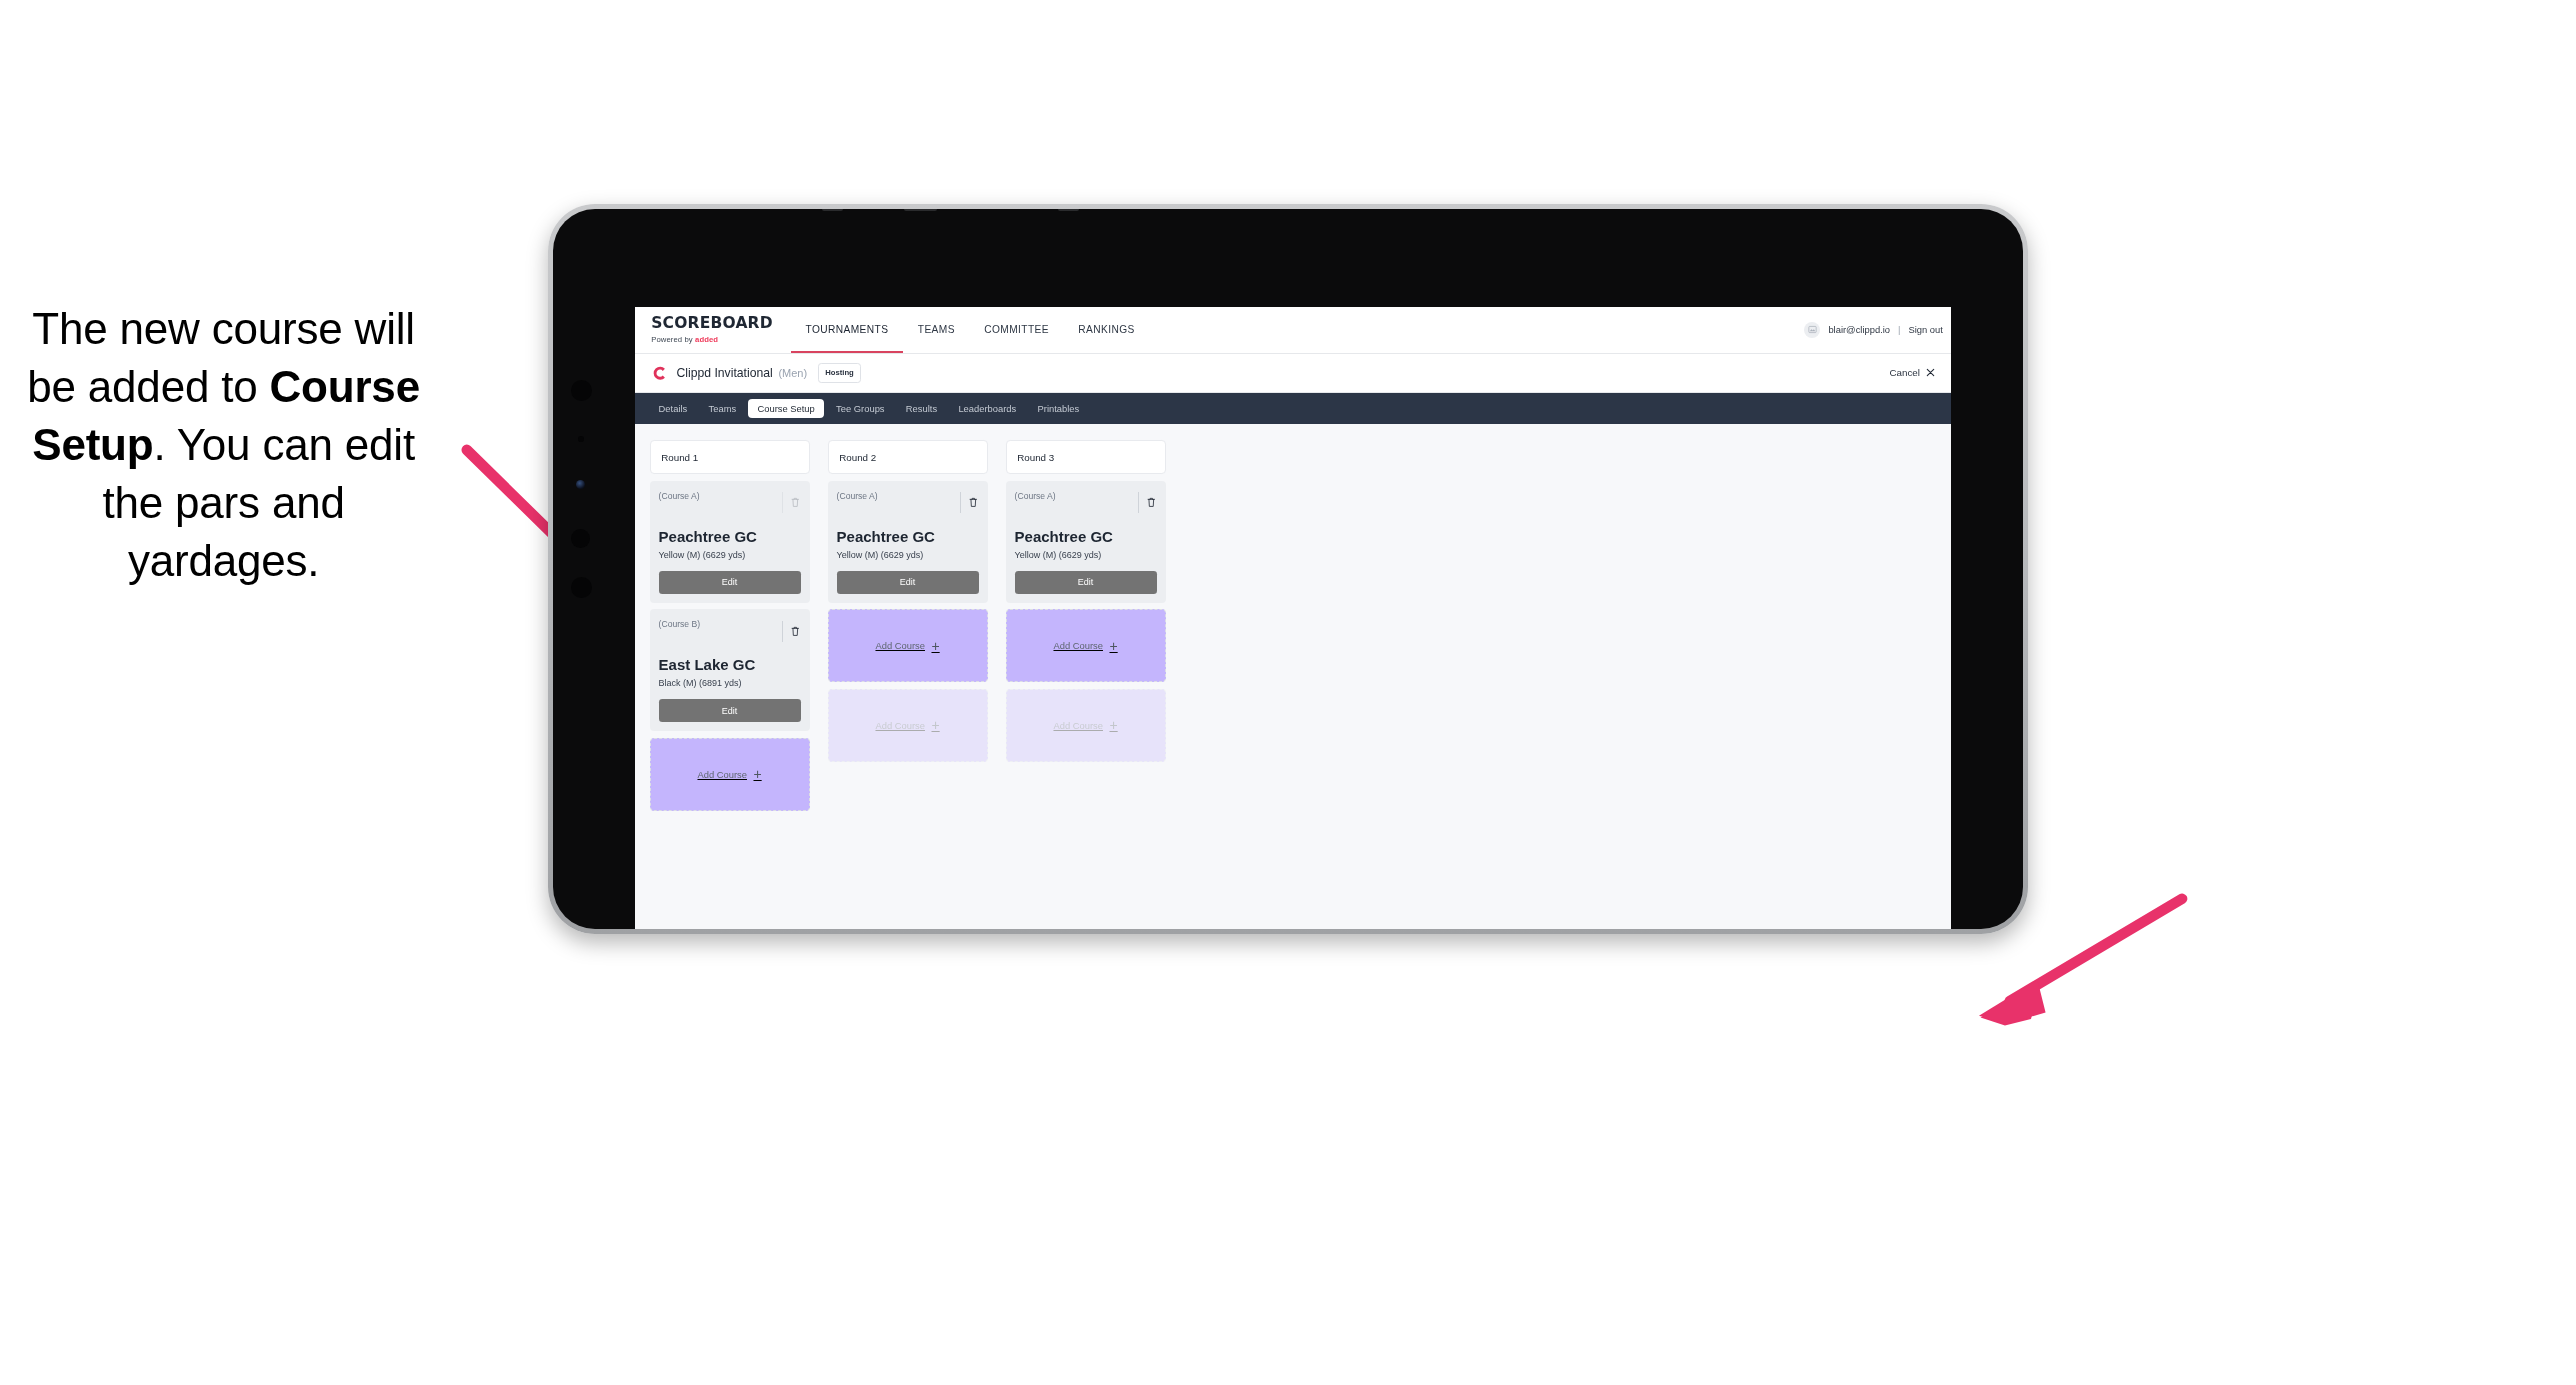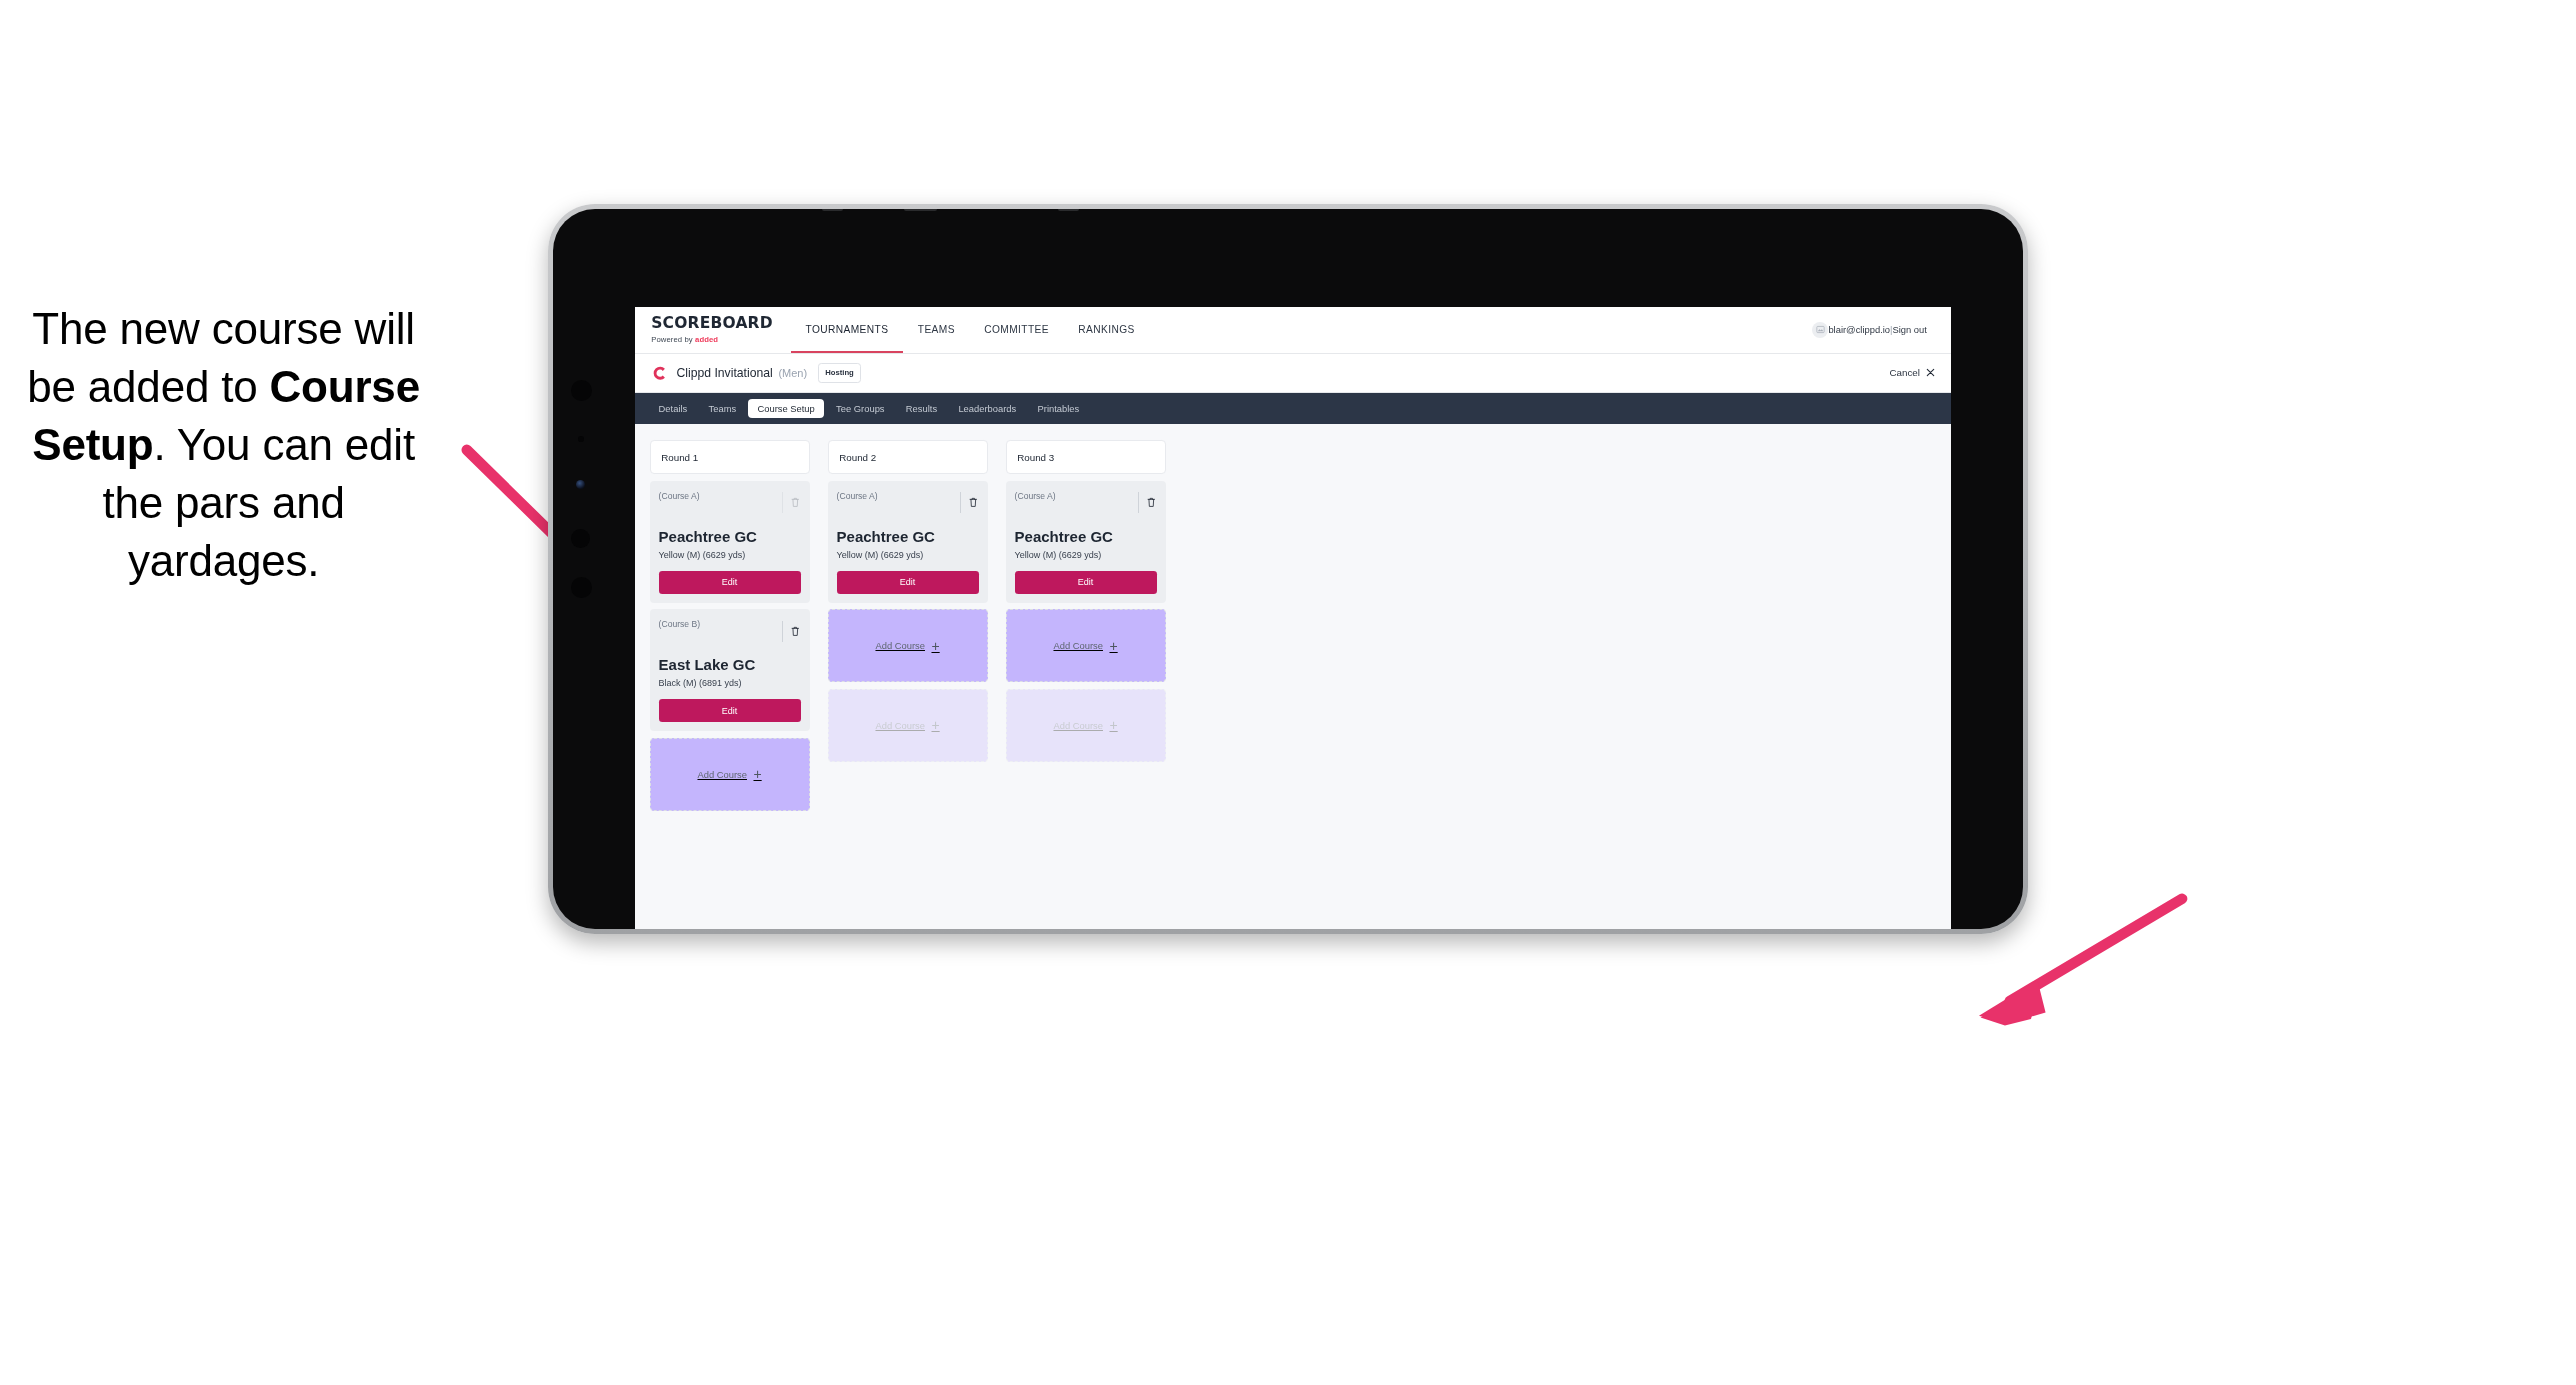--- a/index.html
+++ b/index.html
@@ -95,22 +95,22 @@
     padding: 0 14.7px; font-size: 10.2px; letter-spacing: 0.4px;
     color: #2e3744; cursor: pointer; position: relative;
   }
   .navlink.active { color: #1b2330; }
   .navlink.active::after {
     content: ""; position: absolute; left: 0; right: 0; bottom: 0;
     height: 2.4px; background: #d9435f;
   }
   .nav-spacer { flex: 1; }
   .userbox {
-    display: flex; align-items: center; gap: 0;
-    padding-right: 24px; font-size: 9.4px; color: #30384400;
+    display: flex; align-items: center; gap: 8px;
+    padding-right: 8px; font-size: 9.4px; color: #30384400;
   }
   .avatar {
     width: 16.3px; height: 16.3px; border-radius: 50%;
     background: #eceef1; display: flex; align-items: center; justify-content: center;
   }
   .avatar svg { width: 9px; height: 9px; }
   .user-email { font-size: 9.4px; color: #303844; }
   .user-sep { color: #9aa2ad; font-size: 9.4px; }
   .signout { font-size: 9.4px; color: #303844; cursor: pointer; }
 
@@ -166,21 +166,21 @@
   .cc-label { font-size: 8.6px; color: #6d7684; line-height: 1.5; }
   .cc-name { font-size: 15px; font-weight: 700; color: #1d2531; line-height: 1.6; margin-top: 22px; }
   .cc-tee { font-size: 9px; color: #39414e; line-height: 1.55; }
   .cc-actions { display: flex; align-items: center; gap: 7.3px; padding-top: 2.4px; }
   .cc-divider { width: 0.8px; height: 21px; background: #cfd3d9; }
   .cc-divider.faint { background: #dfe2e6; }
   .trash { width: 10.6px; height: 10.6px; cursor: pointer; }
   .trash.faded { opacity: .28; }
   .edit-btn {
     margin-top: 8.2px; display: block; width: 100%;
-    background: #be185d; color: #fff; border: none; border-radius: 3.3px;
+    background: #737373; color: #fff; border: none; border-radius: 3.3px;
     font-size: 9px; padding: 6.5px 0; cursor: pointer;
     font-family: "Liberation Sans", sans-serif;
   }
   .add-course {
     background: #c4b5fd; border: 0.8px dashed #dcdfe4; border-radius: 4.1px;
     height: 73px; display: flex; align-items: center; justify-content: center;
     gap: 6.5px; cursor: pointer; text-decoration: underline;
   }
   .add-course .ac-text { font-size: 9.4px; color: #5d6translate; }
   .add-course .ac-text { font-size: 9.4px; color: #5d656f; }

